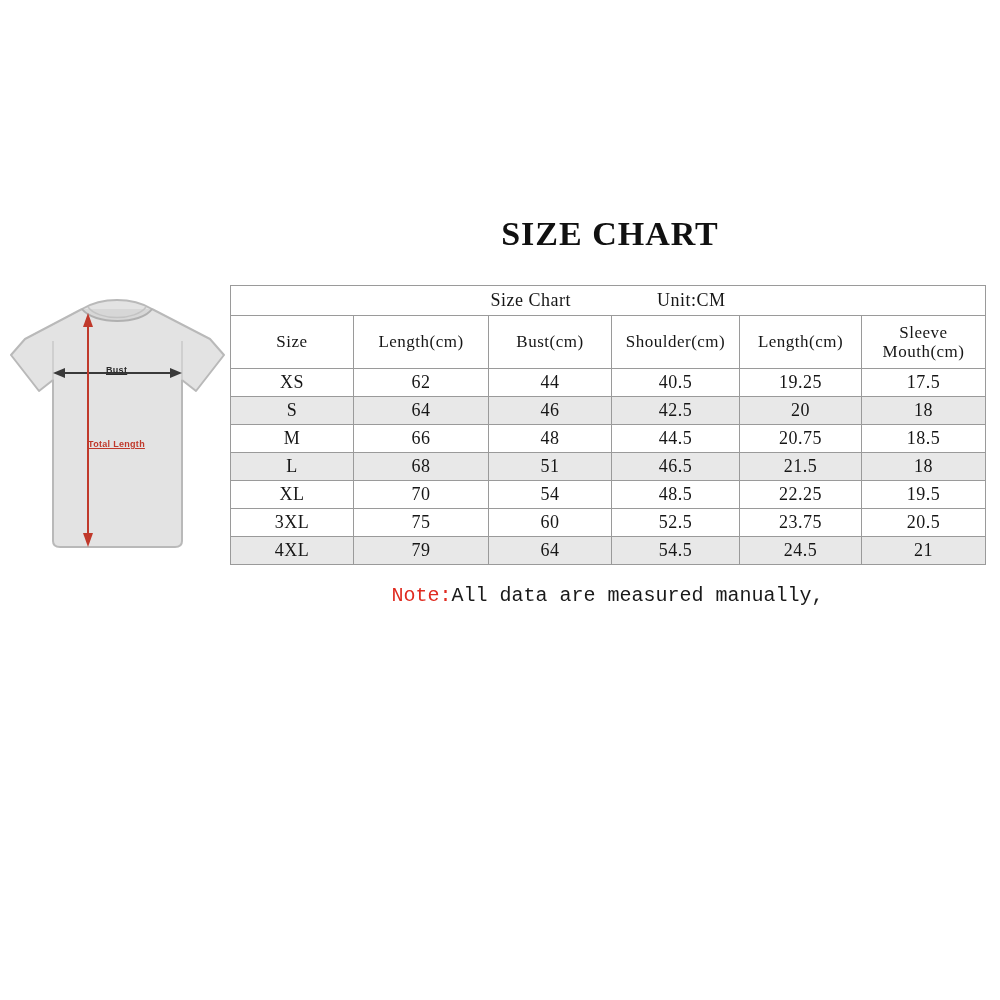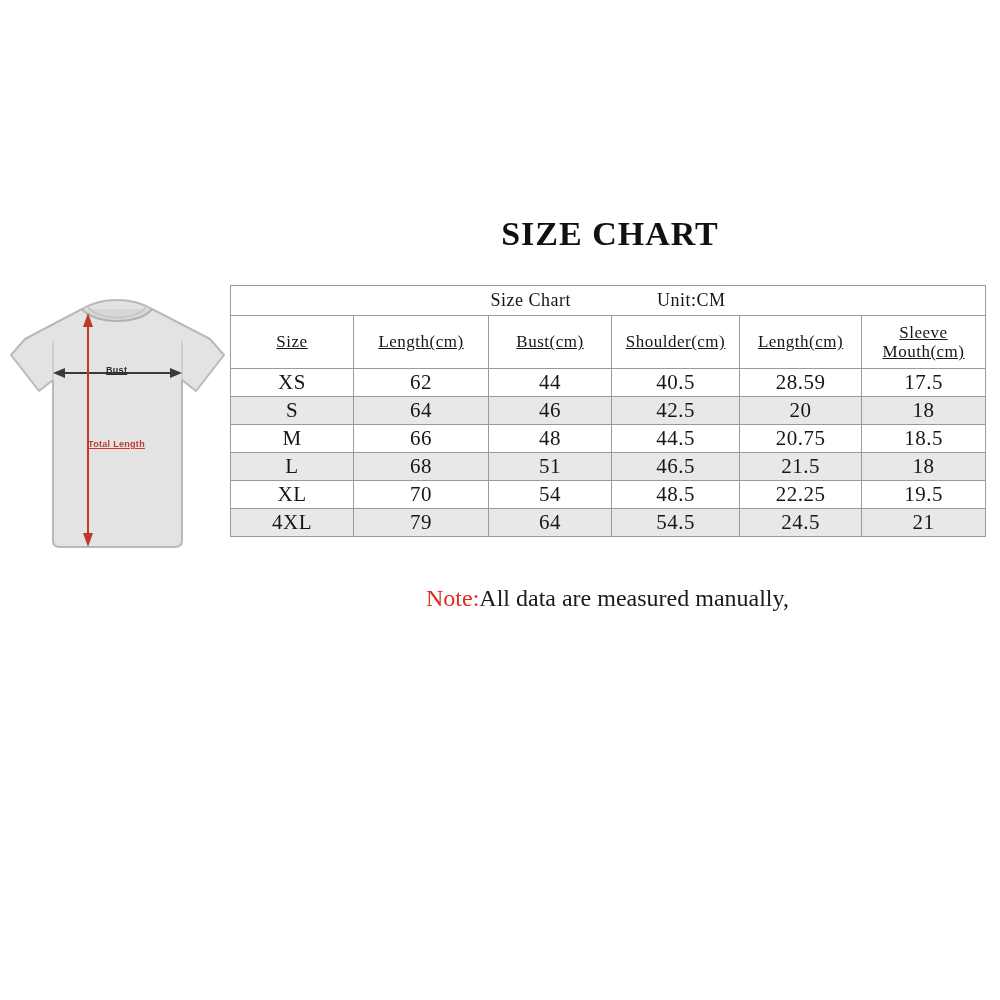--- a/index.html
+++ b/index.html
@@ -76,41 +76,40 @@
   table.size-chart {
     border-collapse: collapse;
     width: 755px;
     table-layout: fixed;
     font-family: "Liberation Serif", serif;
   }
   table.size-chart td, table.size-chart th {
     border: 1px solid #9a9a9a;
     text-align: center;
     font-weight: normal;
-    font-size: 21px;
+    font-size: 18px;
     color: #161616;
     padding: 0;
     letter-spacing: .5px;
   }
   tr.caption-row td {
     height: 29px;
     background: #ffffff;
     font-size: 18px;
   }
   .caption-inner {
     display: flex;
     justify-content: center;
     gap: 86px;
   }
   tr.header-row td {
     height: 52px;
     background: #ffffff;
     font-size: 17px;
     line-height: 1.12;
-    text-decoration: underline;
   }
   tr.data-row td {
     height: 27px;
   }
   tr.data-row.alt td {
     background: #e8e8e8;
   }
   tr.data-row.plain td {
     background: #ffffff;
   }
@@ -123,22 +122,22 @@
   col.c4 { width: 122px; }
   col.c5 { width: 124px; }
 
   
   .note {
     position: absolute;
     left: 230px;
     top: 582px;
     width: 755px;
     text-align: center;
-    font-family: Liberation Serif, serif;
-    font-size: 24px;
+    font-family: Liberation Mono, monospace;
+    font-size: 20px;
     line-height: 1.35;
     color: #1a1a1a;
   }
   .red { color: #e02b20; }
 </style>
 </head>
 <body>
 
 <div id="page">
 
@@ -204,21 +203,21 @@
             <div>Sleeve</div>
             <div>Mouth(cm)</div>
           </td>
         </tr>
 
       <tr class="data-row plain">
             <td>XS</td>
             <td>62</td>
             <td>44</td>
             <td>40.5</td>
-            <td>28.59</td>
+            <td>19.25</td>
             <td>17.5</td>
           </tr>
           <tr class="data-row alt">
             <td>S</td>
             <td>64</td>
             <td>46</td>
             <td>42.5</td>
             <td>20</td>
             <td>18</td>
           </tr>
@@ -239,20 +238,28 @@
             <td>18</td>
           </tr>
           <tr class="data-row plain">
             <td>XL</td>
             <td>70</td>
             <td>54</td>
             <td>48.5</td>
             <td>22.25</td>
             <td>19.5</td>
           </tr>
+          <tr class="data-row plain">
+            <td>3XL</td>
+            <td>75</td>
+            <td>60</td>
+            <td>52.5</td>
+            <td>23.75</td>
+            <td>20.5</td>
+          </tr>
           <tr class="data-row alt">
             <td>4XL</td>
             <td>79</td>
             <td>64</td>
             <td>54.5</td>
             <td>24.5</td>
             <td>21</td>
           </tr>
         </tbody>
     </table>

